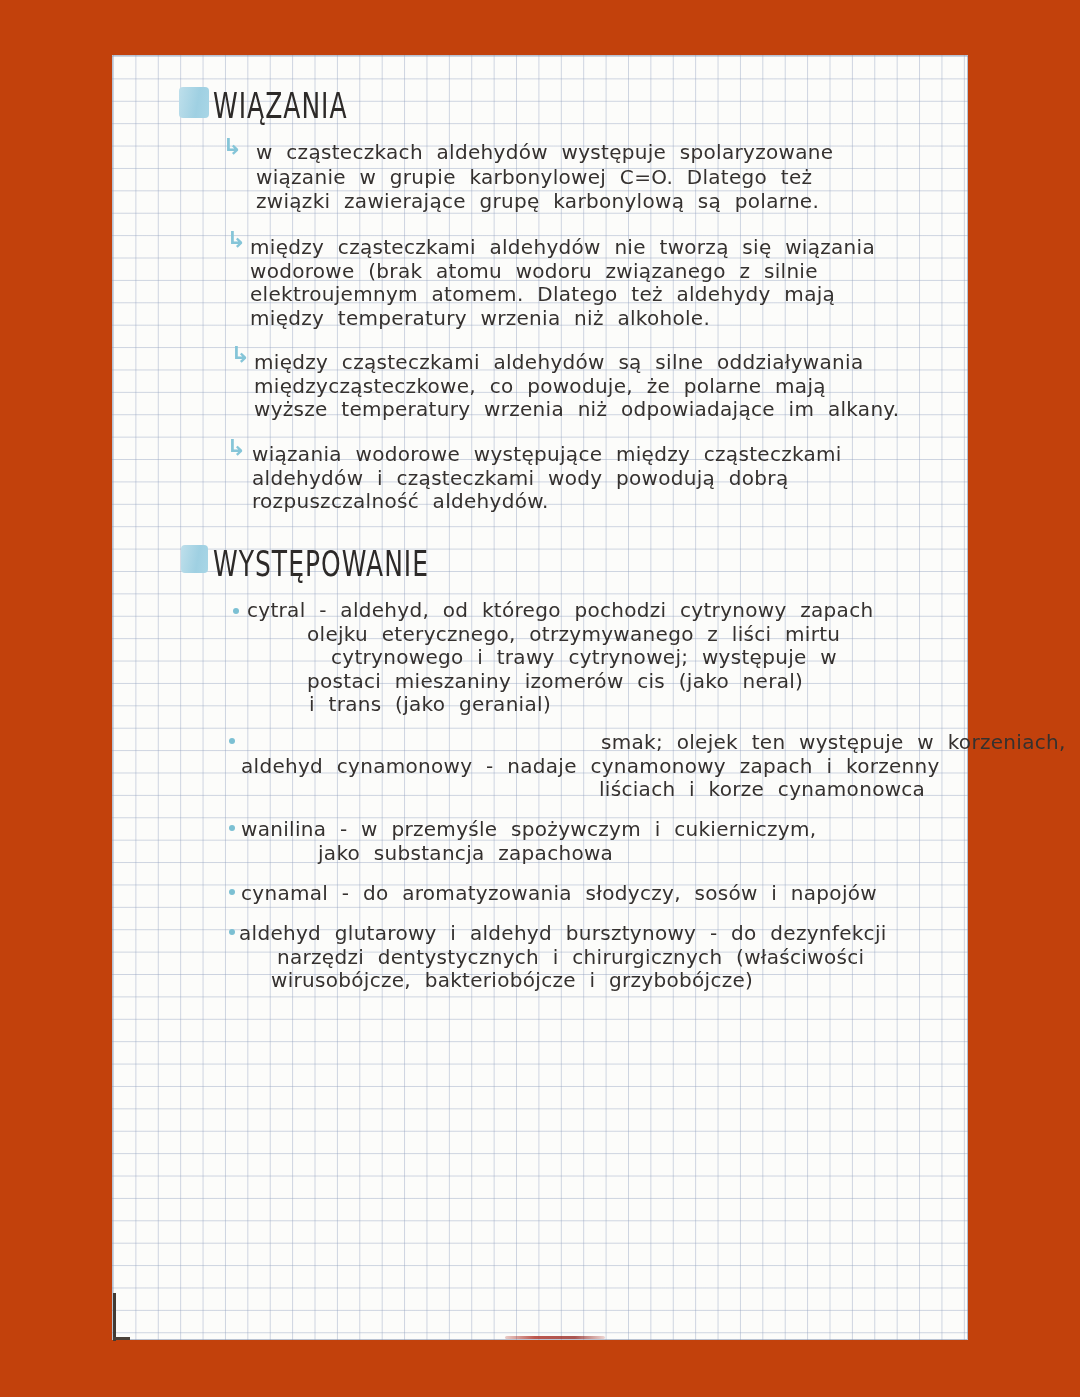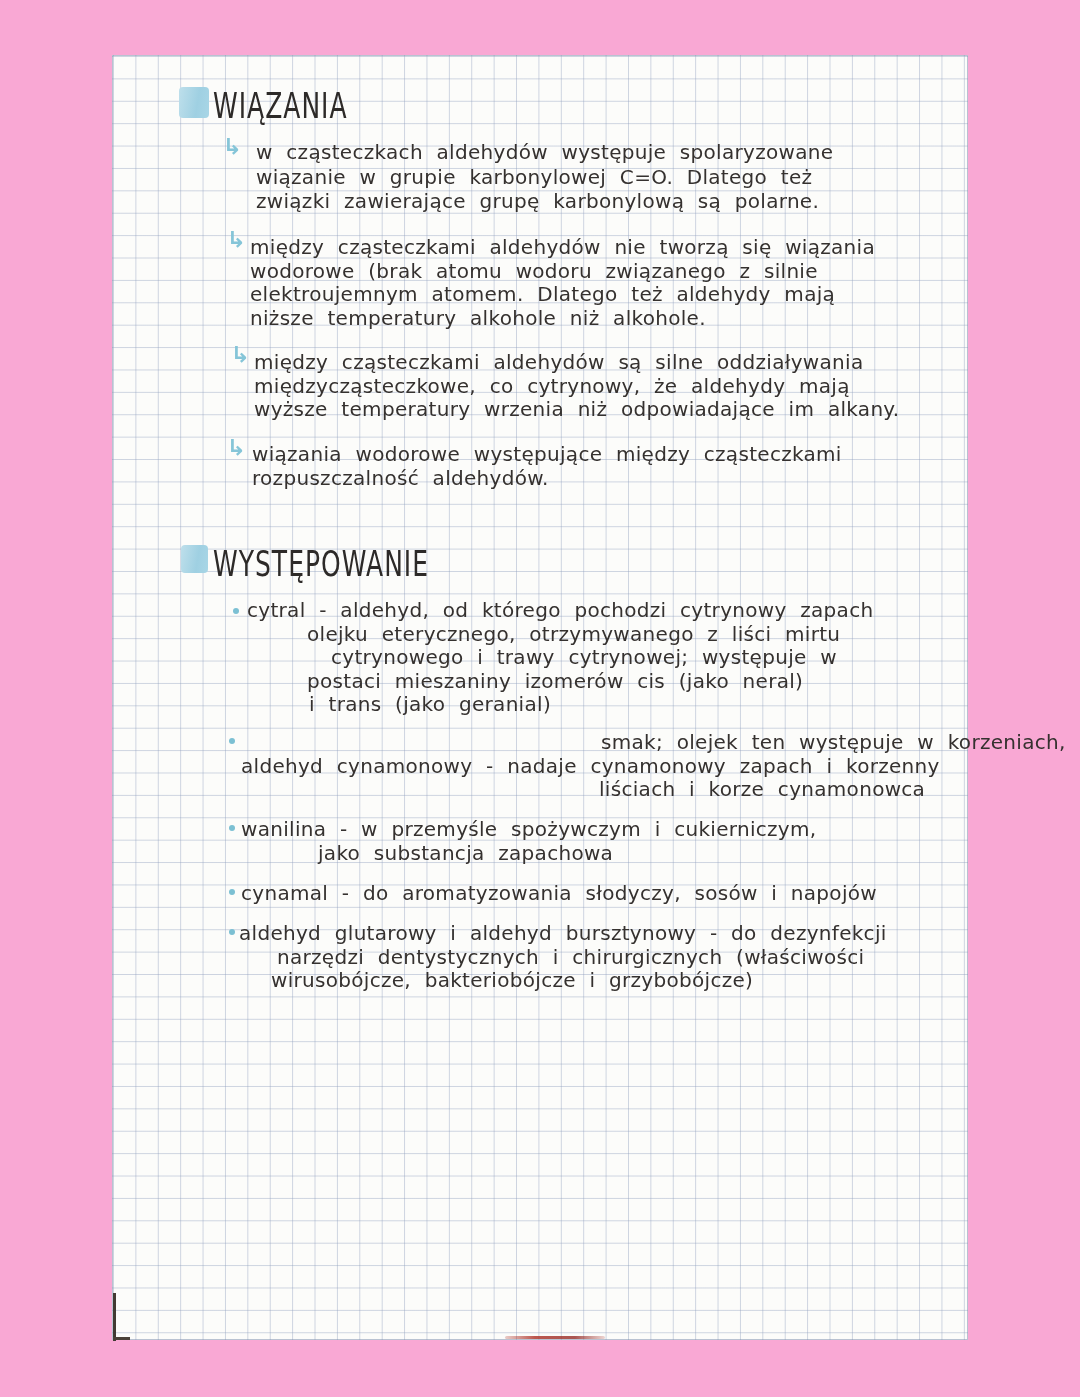--- a/index.html
+++ b/index.html
@@ -1,19 +1,19 @@
 <!DOCTYPE html>
 <html lang="pl"><head>
 <meta charset="utf-8">
 <style>
   html,body{margin:0;padding:0;background:#ffffff;}
   .photo{
     position:relative;
     width:1080px;height:1397px;
-    background:#f9a8d4;
+    background:#c2410c;
     overflow:hidden;
     font-family:"DejaVu Sans", sans-serif;
   }
   
   .paper{
     position:absolute;
     left:112px;top:55px;
     width:856px;height:1285px;
     background-color:#fcfcfa;
     background-image:
@@ -99,33 +99,34 @@
       <div class="line">w cząsteczkach aldehydów występuje spolaryzowane</div>
       <div class="line">wiązanie w grupie karbonylowej C=O. Dlatego też</div>
       <div class="line">związki zawierające grupę karbonylową są polarne.</div>
     </div>
 
     <span class="arrow" style="left:114px;top:173px">↳</span>
     <div class="block" style="left:137px;top:180px">
       <div class="line">między cząsteczkami aldehydów nie tworzą się wiązania</div>
       <div class="line">wodorowe (brak atomu wodoru związanego z silnie</div>
       <div class="line">elektroujemnym atomem. Dlatego też aldehydy mają</div>
-      <div class="line">niższe temperatury alkohole niż alkohole.</div>
+      <div class="line">między temperatury wrzenia niż alkohole.</div>
     </div>
 
     <span class="arrow" style="left:118px;top:288px">↳</span>
     <div class="block" style="left:141px;top:295px">
       <div class="line">między cząsteczkami aldehydów są silne oddziaływania</div>
-      <div class="line">międzycząsteczkowe, co cytrynowy, że aldehydy mają</div>
+      <div class="line">międzycząsteczkowe, co powoduje, że polarne mają</div>
       <div class="line">wyższe temperatury wrzenia niż odpowiadające im alkany.</div>
     </div>
 
     <span class="arrow" style="left:114px;top:381px">↳</span>
     <div class="block" style="left:139px;top:387px">
       <div class="line">wiązania wodorowe występujące między cząsteczkami</div>
+      <div class="line">aldehydów i cząsteczkami wody powodują dobrą</div>
       <div class="line">rozpuszczalność aldehydów.</div>
     </div>
 
     <div class="hl-square" style="left:68px;top:489px;width:27px;height:28px"></div>
     <h1 class="heading" style="left:100px;top:487px">WYSTĘPOWANIE</h1>
 
     <span class="dot" style="left:120px;top:552px"></span>
     <div class="block" style="left:134px;top:543px">
       <div class="line">cytral - aldehyd, od którego pochodzi cytrynowy zapach</div>
       <div class="line" style="margin-left:60px">olejku eterycznego, otrzymywanego z liści mirtu</div>

